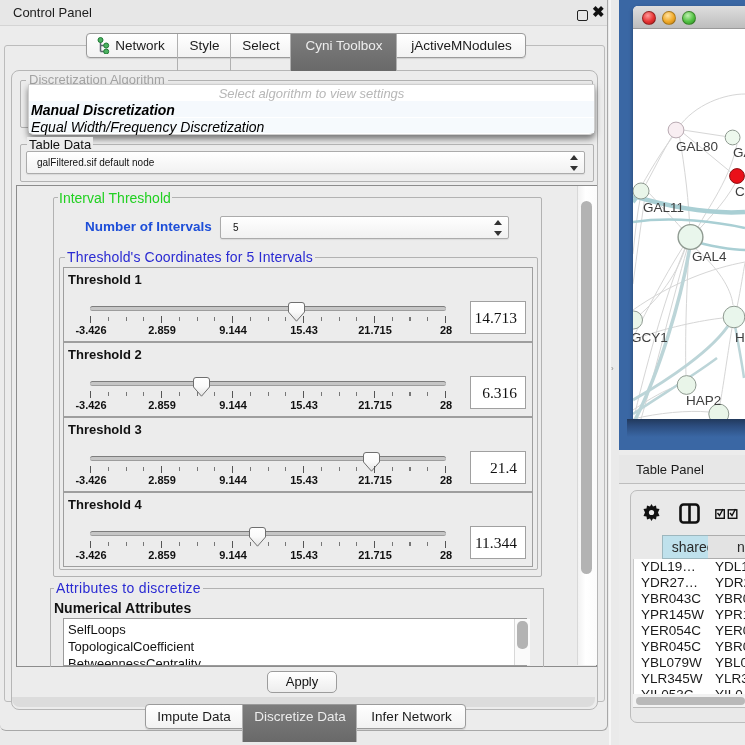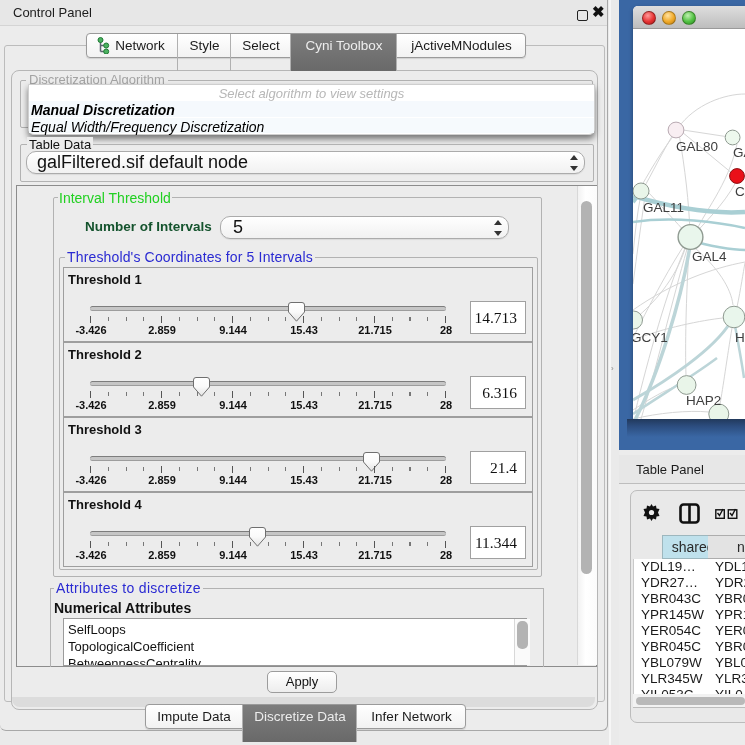--- a/index.html
+++ b/index.html
@@ -13,21 +13,21 @@
 .flicon{position:absolute;left:577px;top:10px;width:9px;height:9px;border:1.5px solid #222;border-radius:2px;}
 .xicon{position:absolute;left:592px;top:3px;font-size:15px;font-weight:bold;color:#111;}
 
 .tabgrp{position:absolute;height:23px;border:1px solid #9a9a9a;border-radius:4px;background:linear-gradient(#ffffff,#f2f2f2);box-shadow:0 1px 1px rgba(0,0,0,0.12);}
 .tab{position:absolute;top:0;height:37px;line-height:23px;text-align:center;font-size:13.5px;color:#1a1a1a;border-left:1px solid #b0b0b0;}
 .tab.first{border-left:none;}
 .tab.sel{background:linear-gradient(#7d7d7d,#696969);color:#ededed;}
 
 .grp{position:absolute;border:1px solid #b2b2b2;border-radius:2px;}
 
-.combo{position:absolute;background:linear-gradient(#ffffff,#f1f1f1);border:1px solid #ababab;border-radius:10px;font-size:18px;color:#111;box-shadow:0 1px 1px rgba(0,0,0,0.08);}
+.combo{position:absolute;background:linear-gradient(#ffffff,#f1f1f1);border:1px solid #ababab;border-radius:2px;font-size:10px;color:#111;box-shadow:0 1px 1px rgba(0,0,0,0.08);}
 .combo .ar{position:absolute;right:6px;top:0;height:100%;width:8px;}
 .ar i{position:absolute;left:0;width:0;height:0;border-left:4px solid transparent;border-right:4px solid transparent;}
 .ar i.up{top:calc(50% - 8px);border-bottom:5px solid #333;}
 .ar i.dn{top:calc(50% + 3px);border-top:5px solid #333;}
 
 .tb{position:absolute;left:63px;width:468px;height:73px;border:1px solid #9e9e9e;background:#ececec;}
 .tlab{position:absolute;left:4px;top:4px;font-size:13px;font-weight:bold;color:#111;}
 .track{position:absolute;left:26px;top:38px;width:356px;height:3px;border-top:1px solid #7d7d7d;border-bottom:1px solid #9d9d9d;border-radius:2.5px;background:#c6c6c6;}
 .thumb{position:absolute;top:34px;width:17px;height:20px;}
 .minor{position:absolute;left:26px;top:49px;width:357px;height:4px;background:repeating-linear-gradient(90deg,#777 0,#777 1px,transparent 1px,transparent 17.75px);}
@@ -117,21 +117,21 @@
       </span>
   </div>
 
   <div id="spborder"></div>
   <div id="sptrack"></div>
   <div id="spthumb"></div>
 
   <div class="grp" style="left:53px;top:197px;width:487px;height:378px;"></div>
   <span class="lbl" style="left:58px;top:190px;font-size:14px;color:#21d021;background:#ececec;padding:0 1px;">Interval Threshold</span>
 
-  <div class="lbl" style="left:85px;top:219px;font-size:13.5px;font-weight:bold;color:#14532d;">Number of Intervals</div>
+  <div class="lbl" style="left:85px;top:219px;font-size:13.5px;font-weight:bold;color:#1d4ed8;">Number of Intervals</div>
   <div class="combo" style="left:220px;top:216px;width:287px;height:21px;line-height:21px;">
     <span style="margin-left:12px;">5</span>
     <span class="ar">
         <i class="up"></i>
         <i class="dn"></i>
       </span>
   </div>
 
   <div class="grp" style="left:59px;top:257px;width:477px;height:311px;"></div>
   <span class="lbl" style="left:65px;top:249px;font-size:14px;letter-spacing:0.15px;color:#2a2ad2;background:#ececec;padding:0 2px;">Threshold's Coordinates for 5 Intervals</span>

